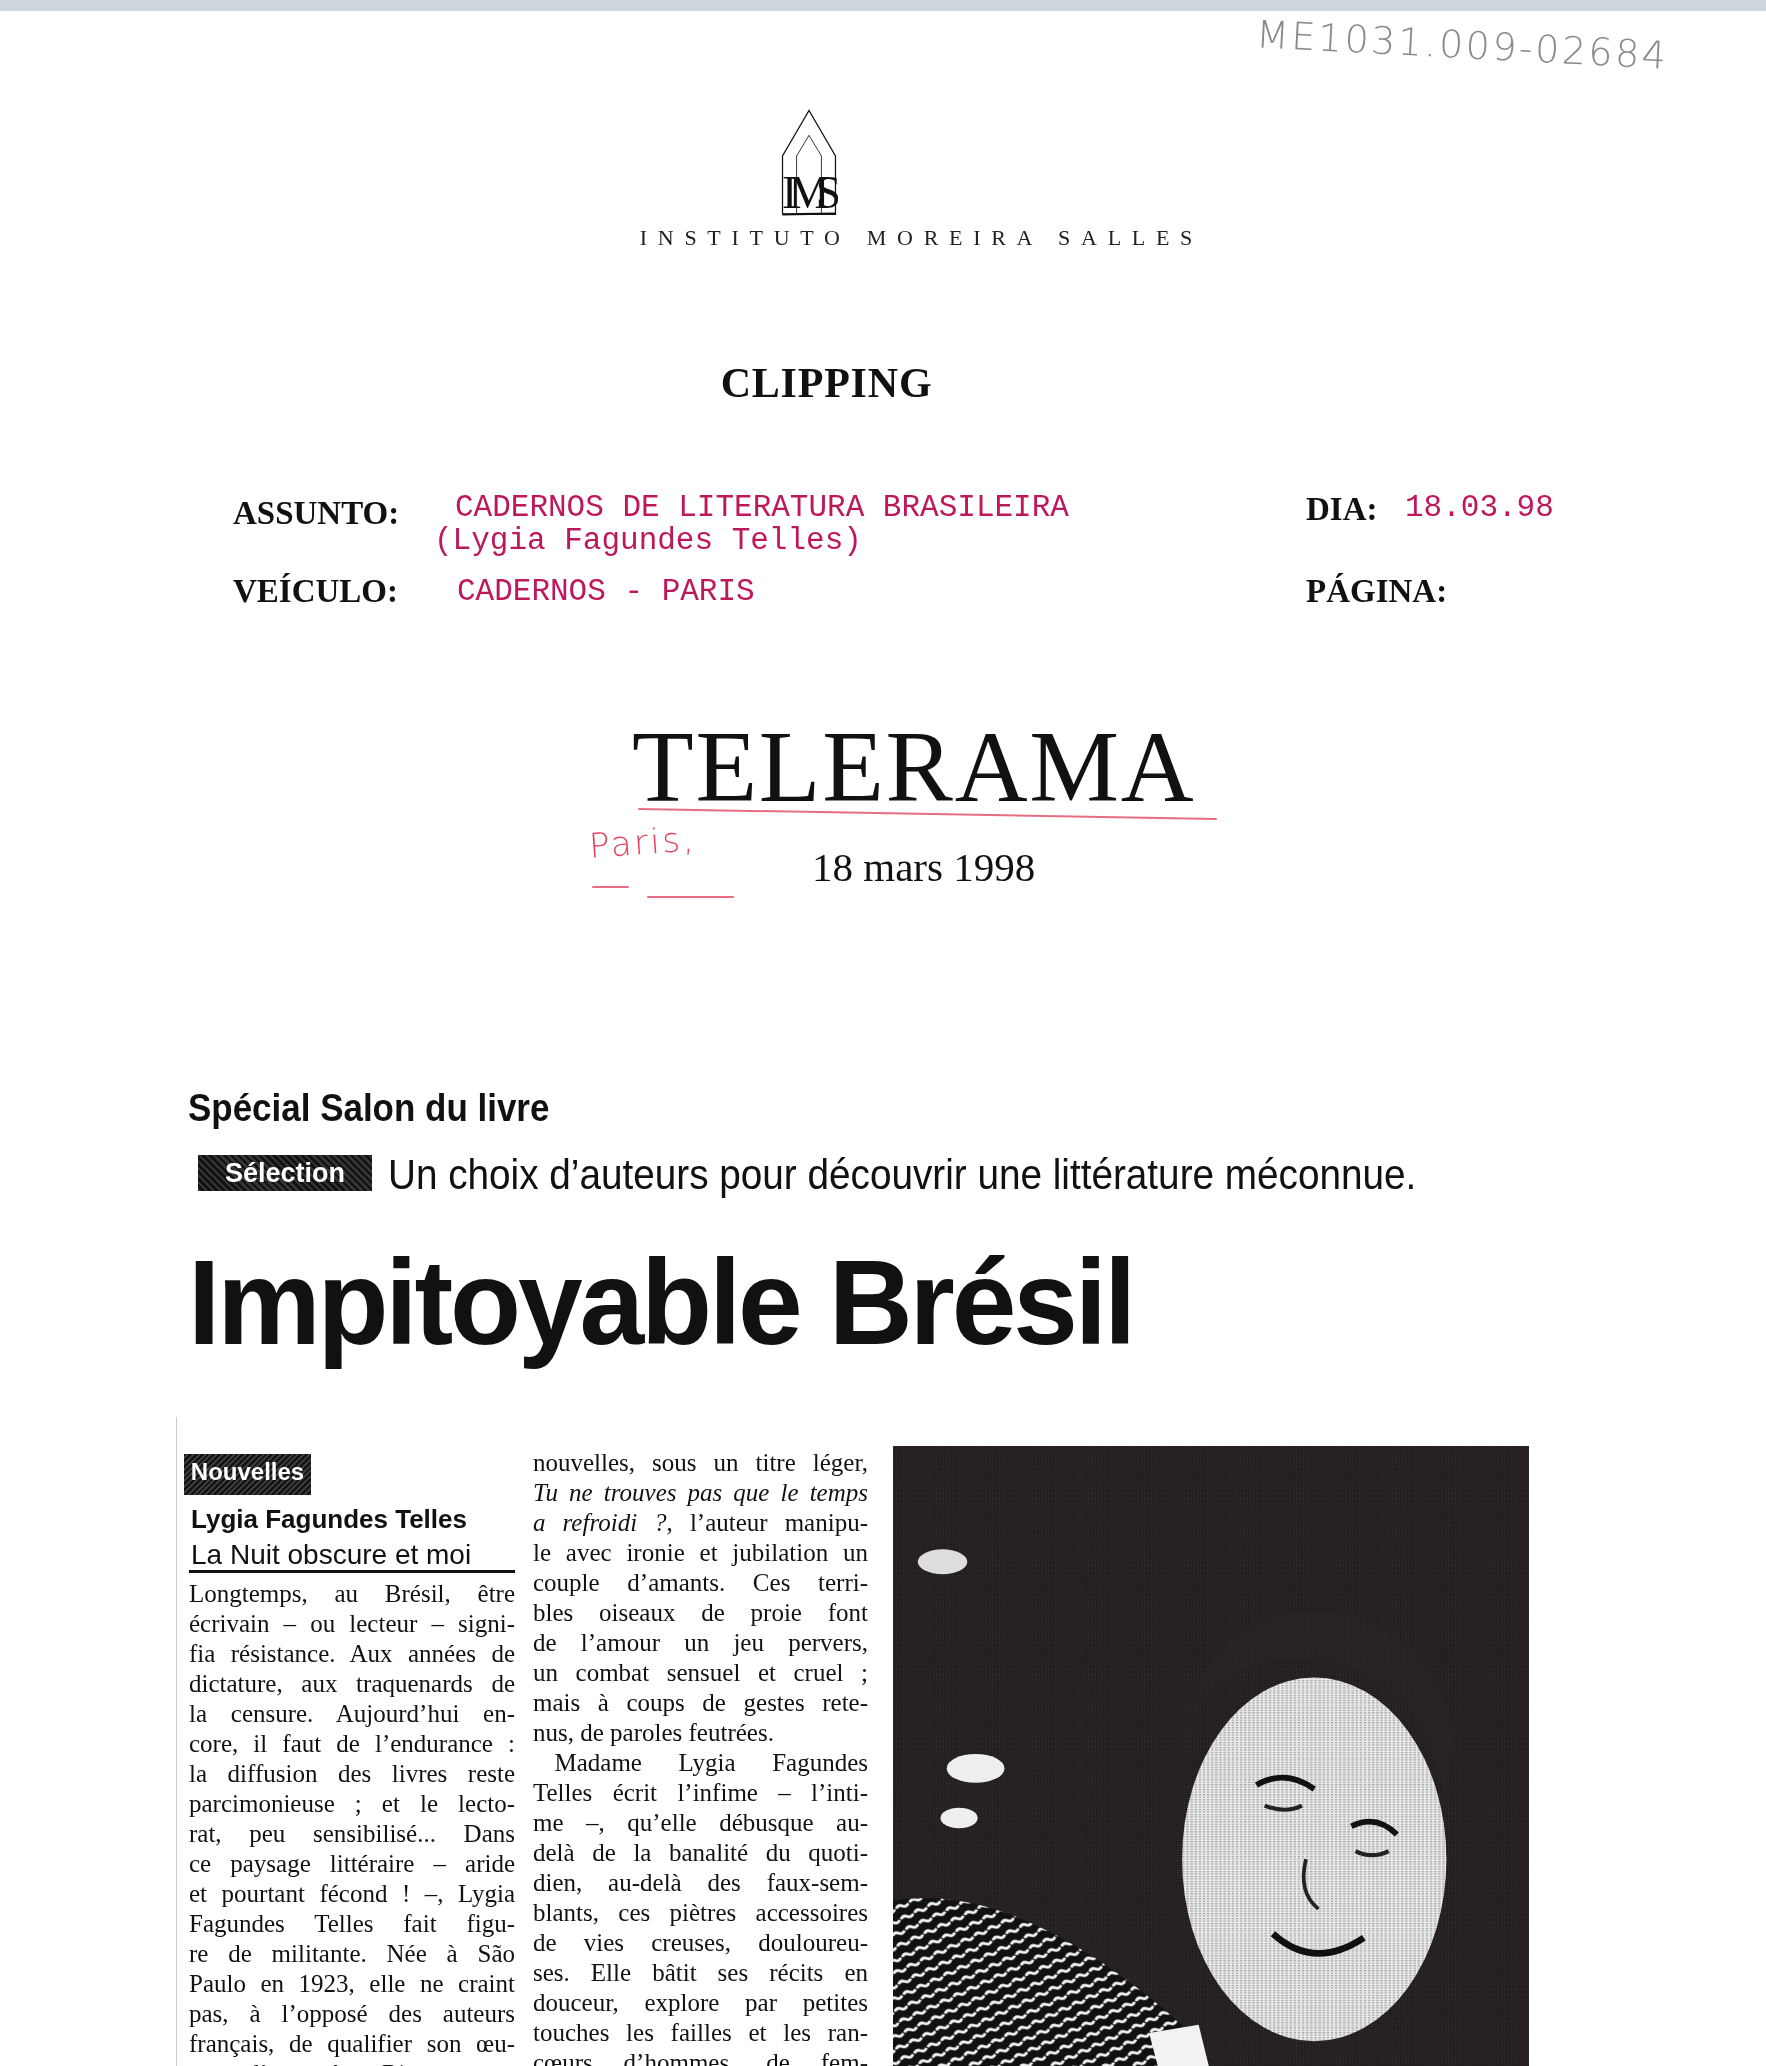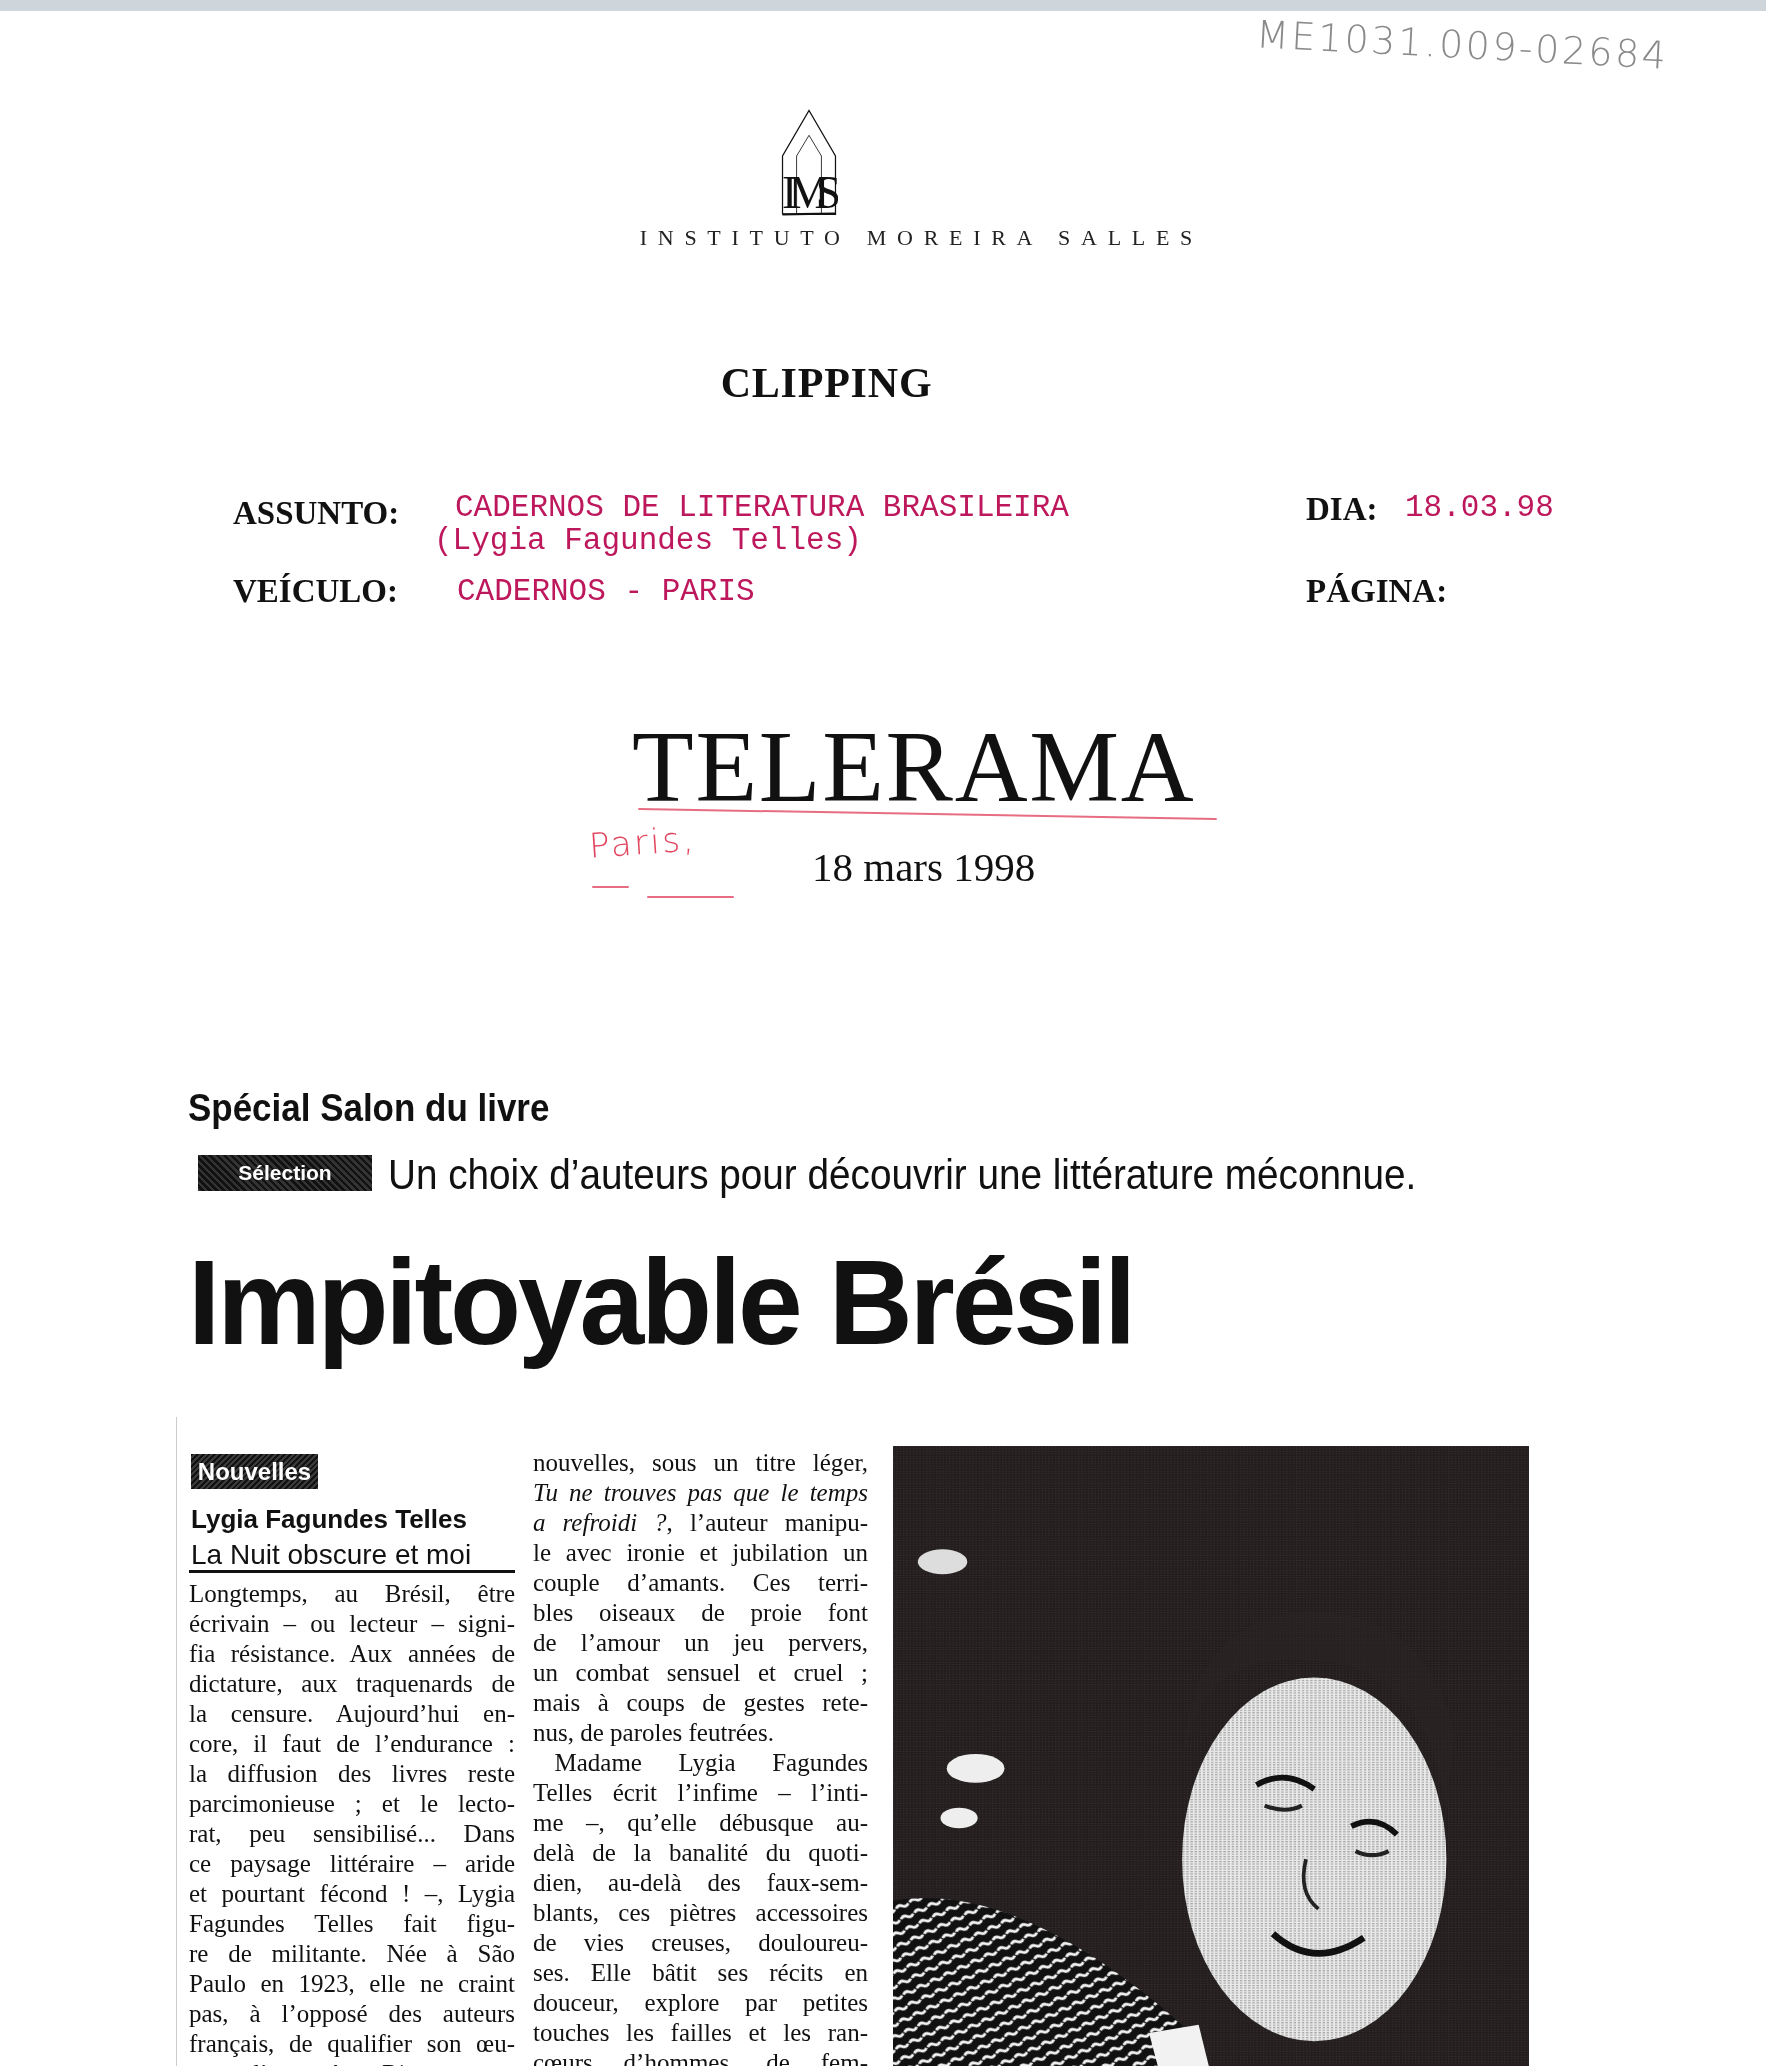--- a/index.html
+++ b/index.html
@@ -26,35 +26,35 @@
     .telerama-title { position: absolute; left: 632px; top: 717px; font-family: "Liberation Serif", serif;
       font-size: 101px; letter-spacing: 1.7px; line-height: 1; }
     .red-line { position: absolute; height: 2.1px; background: #e3546c; border-radius: 1.2px; opacity: 0.85; }
     .handwritten-paris { position: absolute; left: 589px; top: 822px; font-family: "DejaVu Sans", sans-serif;
       font-size: 34px; color: #e2465e; transform: rotate(-4deg); letter-spacing: 2.5px; font-weight: 300; }
     .telerama-date { position: absolute; left: 812px; top: 843px; font-family: "Liberation Serif", serif; font-size: 41px; }
 
     .section-kicker { position: absolute; left: 188px; top: 1087px; font-family: "Liberation Sans", sans-serif;
       font-weight: bold; font-size: 38px; transform: scaleX(0.92); transform-origin: left; }
     .selection-badge { position: absolute; left: 198px; top: 1155px; width: 174px; height: 36px; background: #222;
-      color: #fff; font-family: "Liberation Sans", sans-serif; font-weight: bold; font-size: 21px;
+      color: #fff; font-family: "Liberation Sans", sans-serif; font-weight: bold; font-size: 27px;
       text-align: center; line-height: 36px; background-image: repeating-linear-gradient(45deg, #333 0 2.5px, #111 2.5px 5px); }
     .selection-text { position: absolute; left: 388px; top: 1150px; font-family: "Liberation Sans", sans-serif;
       font-size: 43px; transform: scaleX(0.9); transform-origin: left; white-space: nowrap; }
 
     .headline { position: absolute; left: 188px; top: 1242px; font-family: "Liberation Sans", sans-serif;
       font-weight: bold; font-size: 120px; letter-spacing: -3.3px; line-height: 1; transform: scaleX(0.97); transform-origin: left; }
 
     
     .col { position: absolute; font-family: "Liberation Serif", serif; font-size: 25px; line-height: 30px; }
     .col .line { display: block; white-space: nowrap; text-align: justify; text-align-last: justify; }
     .col .line.last { text-align-last: left; }
     .col .indent { padding-left: 21.5px; }
 
-    .nouvelles-badge { position: absolute; left: 191px; top: 1454px; width: 127px; height: 35px;
+    .nouvelles-badge { position: absolute; left: 184px; top: 1454px; width: 127px; height: 41px;
       background: #222; color: #fff; font-family: "Liberation Sans", sans-serif; font-weight: bold;
       font-size: 24px; line-height: 35px; text-align: center;
       background-image: repeating-linear-gradient(-45deg, #3a3a3a 0 2.1px, #111 2.1px 4.1px); }
     .book-author { position: absolute; left: 191px; top: 1504px; font-family: "Liberation Sans", sans-serif; font-weight: bold; font-size: 26px; }
     .book-title { position: absolute; left: 191px; top: 1539px; font-family: Liberation Sans, sans-serif; font-size: 28px; }
     .book-rule { position: absolute; left: 189px; top: 1570px; width: 326px; height: 2.9px; background: #111; }
 
     .photo { position: absolute; left: 893px; top: 1446px; width: 636px; height: 1149px; background: #1a1a1a; overflow: hidden; }
     .photo svg { width: 100%; height: 100%; display: block; }
     .left-cut-edge { position: absolute; left: 176px; top: 1417px; width: 0.8px; height: 1240px; background: #ccc; }

